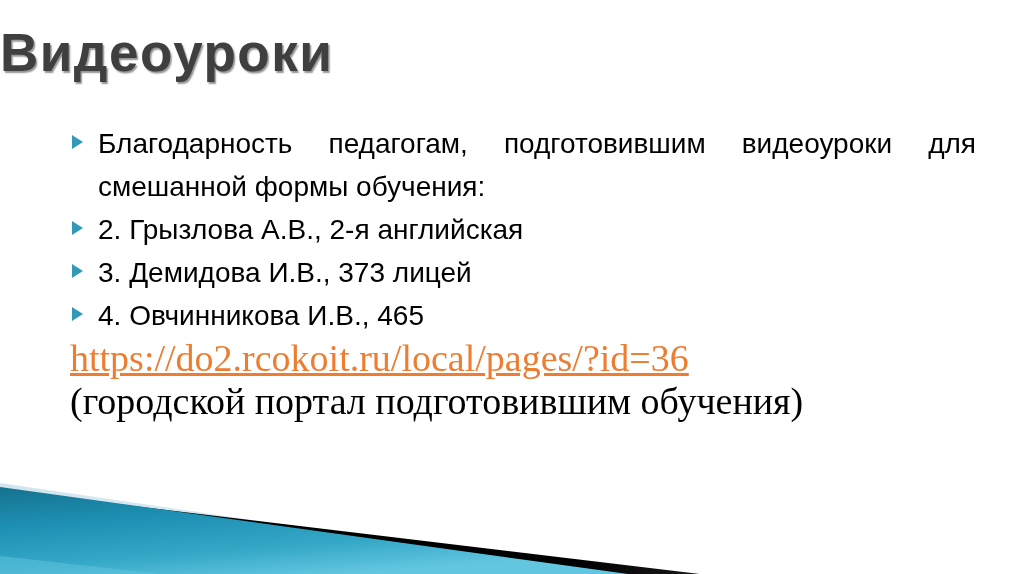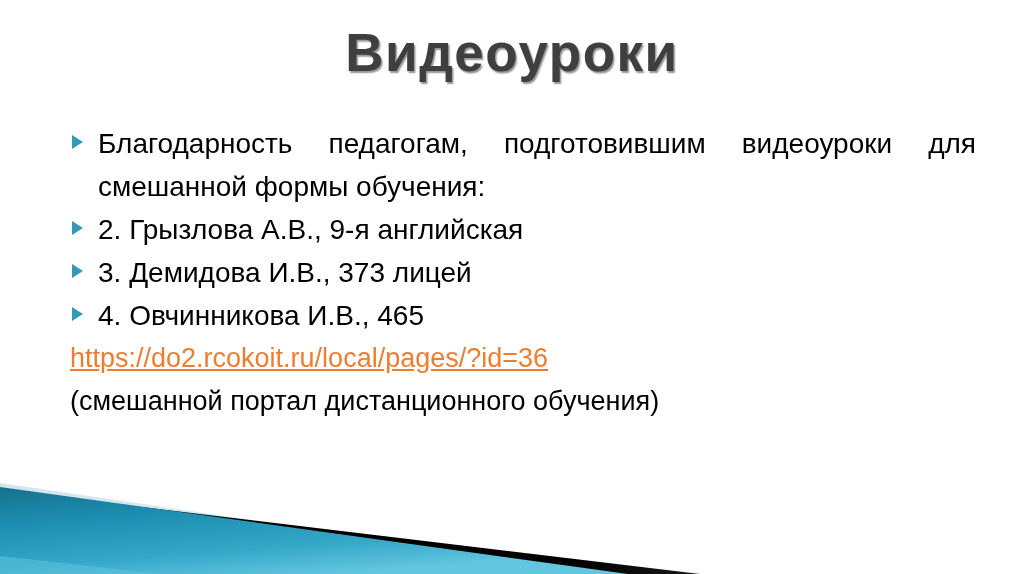--- a/index.html
+++ b/index.html
@@ -17,21 +17,20 @@
     background: #ffffff;
     overflow: hidden;
   }
 
   
   #slide-title {
     position: absolute;
     left: 0;
     top: 22px;
     width: 1024px;
-    text-align: center;
     font-size: 53px;
     font-weight: bold;
     color: #3f3f3f;
     letter-spacing: 1.5px;
     text-shadow: 1.5px 1.5px 1.5px rgba(130,130,130,0.85);
     white-space: nowrap;
   }
 
   
   #body-block {
@@ -64,24 +63,25 @@
   }
   .bullet-row.justified .txt {
     text-align: justify;
     text-align-last: left;
   }
 
   .plain-row {
     position: relative;
     display: block;
     padding-left: 4px;
-    font-size: 27px;
+    font-size: 38px;
     line-height: 43px;
     color: #000000;
     white-space: nowrap;
+    font-family: Liberation Serif, serif;
   }
   .plain-row.link .txt {
     color: #ed7d31;
     text-decoration: underline;
     text-underline-offset: 2px;
   }
 
   
   #decor {
     position: absolute;
@@ -102,39 +102,39 @@
   <div id="body-block">
 
     <div class="bullet-row justified">
       <span class="tri"></span>
       <span class="txt">Благодарность педагогам, подготовившим видеоуроки для смешанной формы обучения:</span>
     </div>
 
 
     <div class="bullet-row">
       <span class="tri"></span>
-      <span class="txt">2. Грызлова А.В., 9-я английская</span>
+      <span class="txt">2. Грызлова А.В., 2-я английская</span>
     </div>
 
     <div class="bullet-row">
       <span class="tri"></span>
       <span class="txt">3. Демидова И.В., 373 лицей</span>
     </div>
 
     <div class="bullet-row">
       <span class="tri"></span>
       <span class="txt">4. Овчинникова И.В., 465</span>
     </div>
 
     <div class="plain-row link">
       <span class="txt">https://do2.rcokoit.ru/local/pages/?id=36</span>
     </div>
 
     <div class="plain-row">
-      <span class="txt">(смешанной портал дистанционного обучения)</span>
+      <span class="txt">(городской портал подготовившим обучения)</span>
     </div>
 
   </div>
 
   <svg id="decor" viewBox="0 0 1024 104" preserveAspectRatio="none">
     <defs>
       <linearGradient id="tealGrad" x1="0" y1="0" x2="0.55" y2="1">
         <stop offset="0%" stop-color="#16728f"></stop>
         <stop offset="35%" stop-color="#1d8fb2"></stop>
         <stop offset="72%" stop-color="#35a8c8"></stop>

